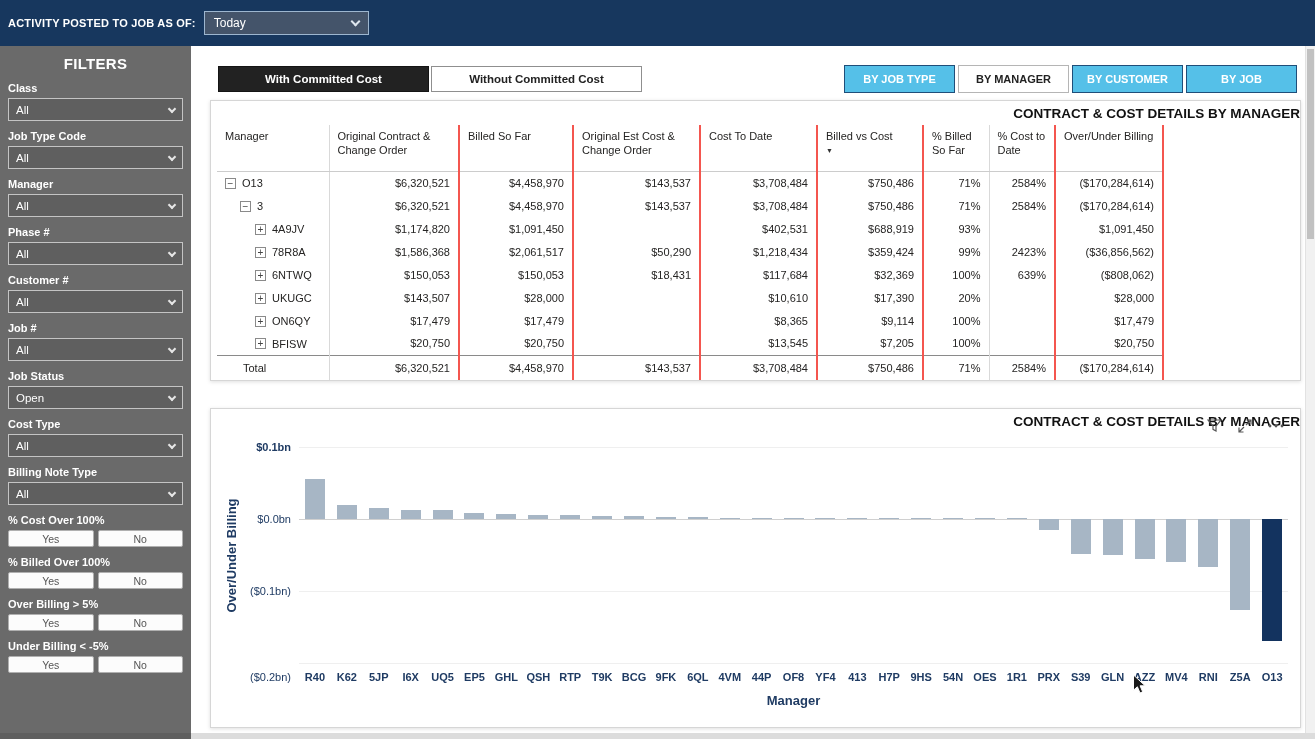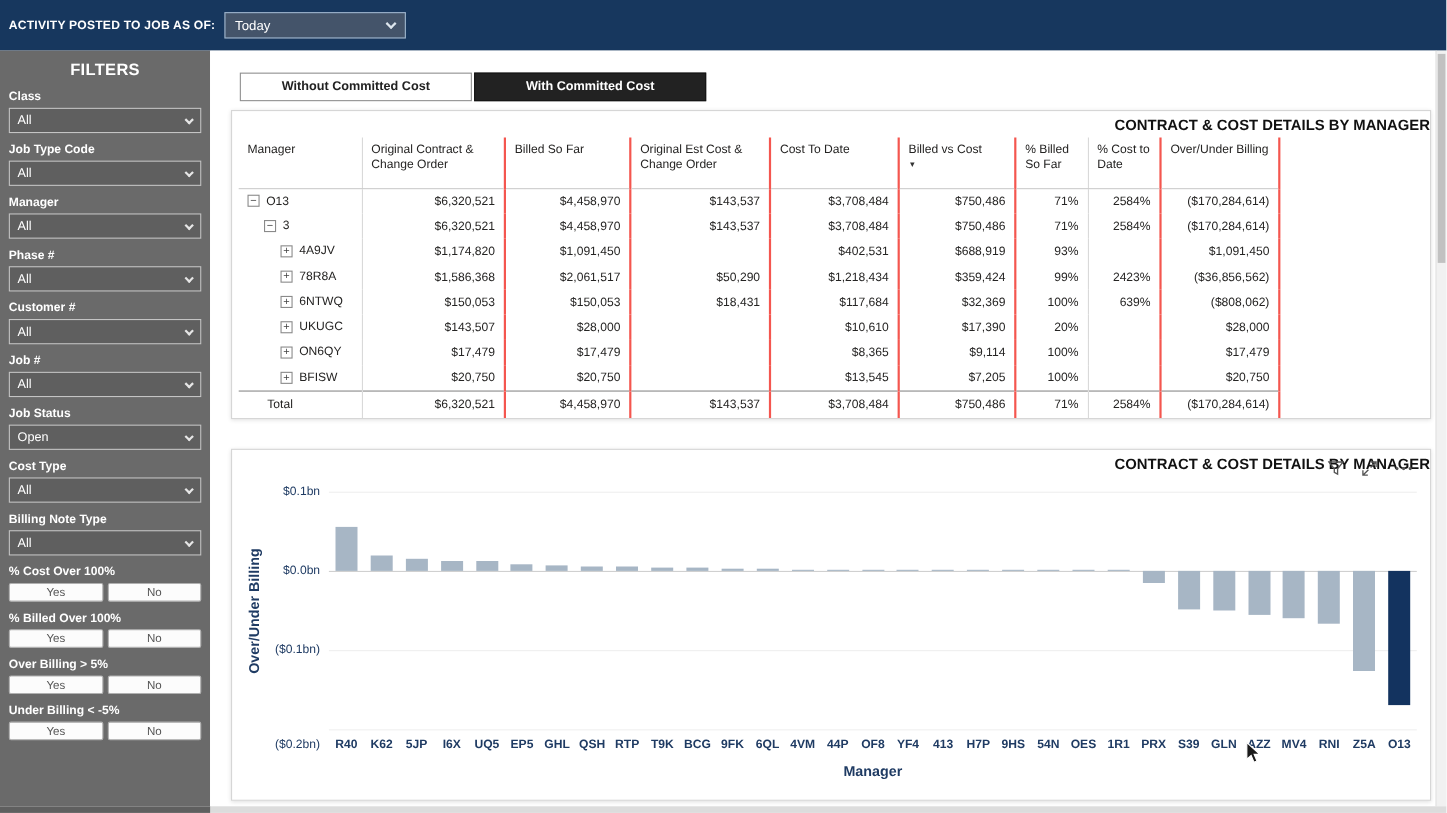--- a/index.html
+++ b/index.html
@@ -199,22 +199,28 @@
             <button class="toggle-btn">Yes</button>
             <button class="toggle-btn">No</button>
           </div>
         </div>
       </div>
   </aside>
 
   <main class="main">
     <div class="toolbar">
       <div class="committed-group" id="committed-group">
+          <button class="c-btn active">With Committed Cost</button>
           <button class="c-btn">Without Committed Cost</button>
-          <button class="c-btn active">With Committed Cost</button>
+        </div>
+      <div class="views-group" id="views-group">
+          <button class="v-btn">BY JOB TYPE</button>
+          <button class="v-btn active">BY MANAGER</button>
+          <button class="v-btn">BY CUSTOMER</button>
+          <button class="v-btn">BY JOB</button>
         </div>
     </div>
 
     <section class="panel table-panel">
       <div class="panel-title">CONTRACT &amp; COST DETAILS BY MANAGER</div>
       <table>
         <colgroup>
           <col style="width:112px">
             <col style="width:130px">
             <col style="width:114px">
@@ -374,21 +380,21 @@
             <circle cx="2" cy="2" r="1.4" fill="#555"></circle>
             <circle cx="8" cy="2" r="1.4" fill="#555"></circle>
             <circle cx="14" cy="2" r="1.4" fill="#555"></circle>
           </svg>
       </div>
       <div class="y-axis-title">
         <span>Over/Under Billing</span>
       </div>
       <div class="chart-area" id="plot">
           <div class="gridline" style="top: 0px;"></div>
-          <div class="ytick" style="top: 0px;">$0.1bn</div>
+          <div class="ytick" style="top: 0px; font-weight: bold;">$0.1bn</div>
           <div class="gridline zero" style="top: 72px;"></div>
           <div class="ytick" style="top: 72px;">$0.0bn</div>
           <div class="gridline" style="top: 144px;"></div>
           <div class="ytick" style="top: 144px;">($0.1bn)</div>
           <div class="gridline" style="top: 216px;"></div>
           <div class="ytick" style="top: 220px; margin-top: 10px;">($0.2bn)</div>
           <div class="bars">
             <div class="bar-slot">
               <div class="bar" style="height: 39.6px; top: 32.4px;"></div>
             </div>

